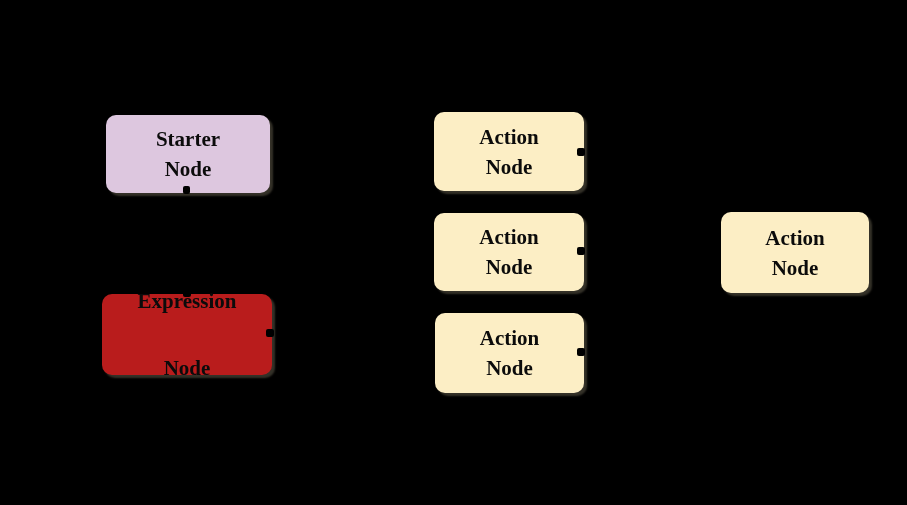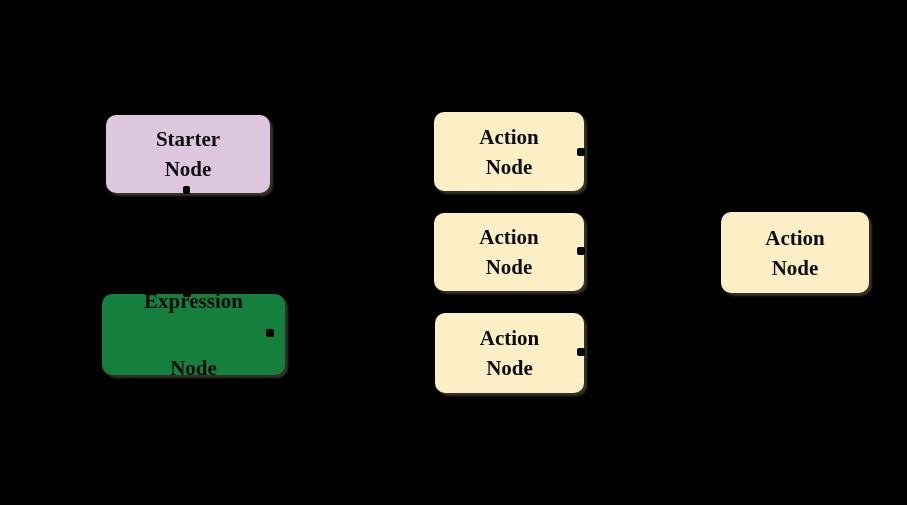--- a/index.html
+++ b/index.html
@@ -62,21 +62,21 @@
   <div class="node" style="left: 435px; top: 313px; width: 149px; height: 80px; background-color: rgb(252, 238, 197);">
     <span class="line">Action</span>
     <span class="line">Node</span>
   </div>
 
   <div class="node" style="left: 721px; top: 212px; width: 148px; height: 81px; background-color: rgb(252, 238, 197);">
     <span class="line">Action</span>
     <span class="line">Node</span>
   </div>
 
-  <div class="node" style="left: 102px; top: 294px; width: 183px; height: 81px; background-color: #15803d; gap: 37px;">
+  <div class="node" style="left: 102px; top: 294px; width: 170px; height: 81px; background-color: #b91c1c; gap: 37px;">
     <span class="line">Expression</span>
     <span class="line">Node</span>
   </div>
 
   <div class="mark" style="left:183px; top:186px; width:7px; height:8px;"></div>
   <div class="mark" style="left:183px; top:291px; width:8px; height:6px;"></div>
   <div class="mark" style="left:266px; top:329px; width:8px; height:8px;"></div>
   <div class="mark" style="left:577px; top:148px; width:8px; height:8px;"></div>
   <div class="mark" style="left:577px; top:247px; width:8px; height:8px;"></div>
   <div class="mark" style="left:577px; top:348px; width:8px; height:8px;"></div>

